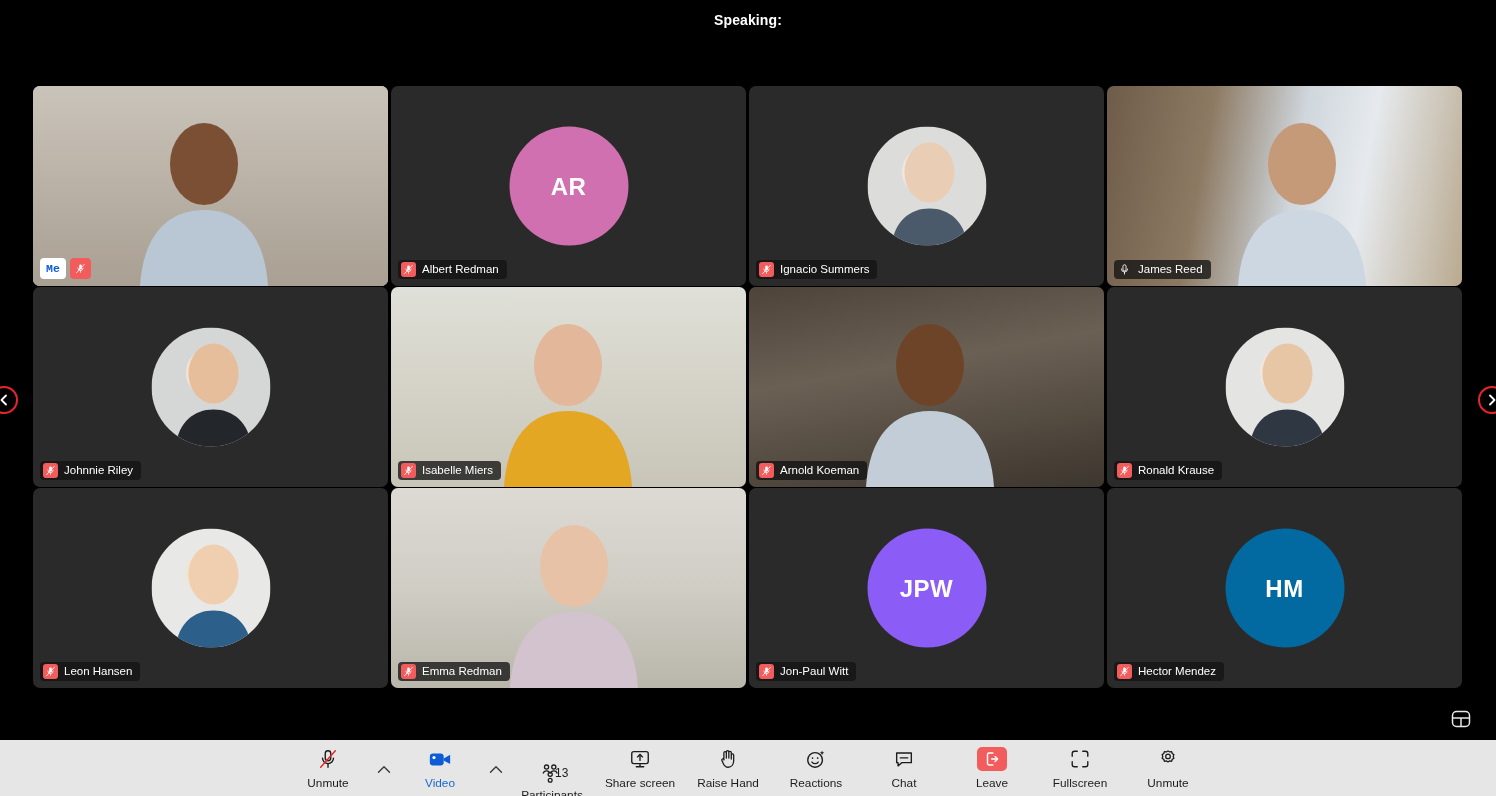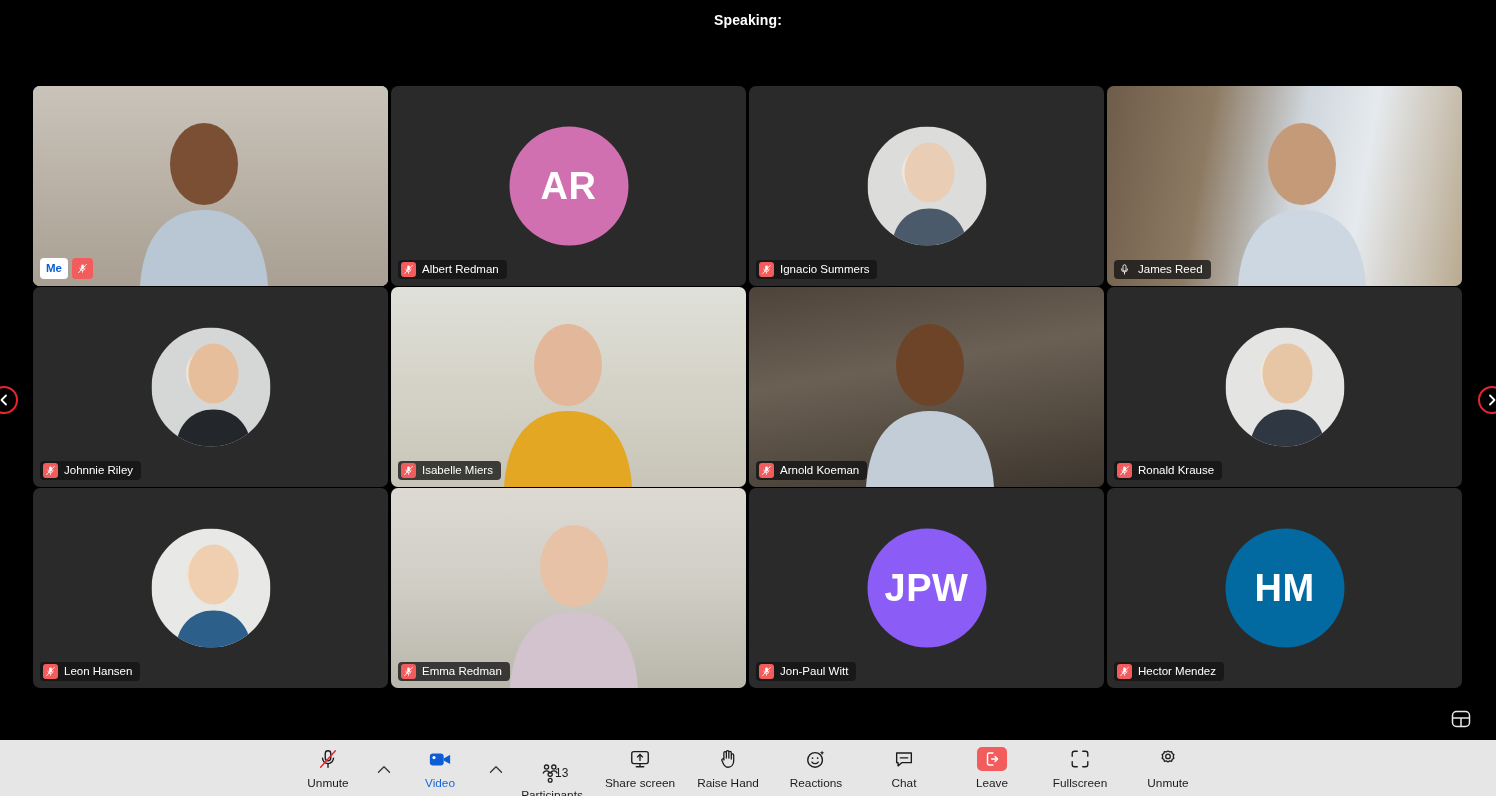--- a/index.html
+++ b/index.html
@@ -44,21 +44,21 @@
 
   
   .vid { position:absolute; inset:0; }
 
   
   .avatar-initials {
     position:absolute; left:50%; top:50%;
     transform:translate(-50%,-50%);
     width:119px; height:119px; border-radius:50%;
     display:flex; align-items:center; justify-content:center;
-    color:#fff; font-size:38px; font-weight:700; letter-spacing:0.5px;
+    color:#fff; font-size:24px; font-weight:700; letter-spacing:0.5px;
   }
   
   .avatar-photo {
     position:absolute; left:50%; top:50%;
     transform:translate(-50%,-50%);
     width:119px; height:119px; border-radius:50%;
     overflow:hidden;
   }
   .avatar-photo .inner { position:absolute; inset:0; }
 
@@ -81,21 +81,21 @@
     display:flex; align-items:center; justify-content:center;
     flex:0 0 auto;
   }
   .mic-badge.muted { background:#f25c5c; }
   .mic-badge.open  { background:transparent; }
   .mic-badge svg { display:block; }
 
   
   .me-chip {
     position:absolute; left:7px; bottom:7px;
-    display:flex; align-items:flex-start; gap:4px;
+    display:flex; align-items:flex-start; gap:4px;font-family:Liberation Mono, monospace;
   }
   .me-box {
     background:#fff; color:#0b5cd5;
     font-size:11.5px; font-weight:600;
     border-radius:4px; padding:3px 6px; line-height:1;
     height:21px; display:flex; align-items:center;
   }
   .me-mic {
     background:#f25c5c; border-radius:4px;
     width:21px; height:21px;

